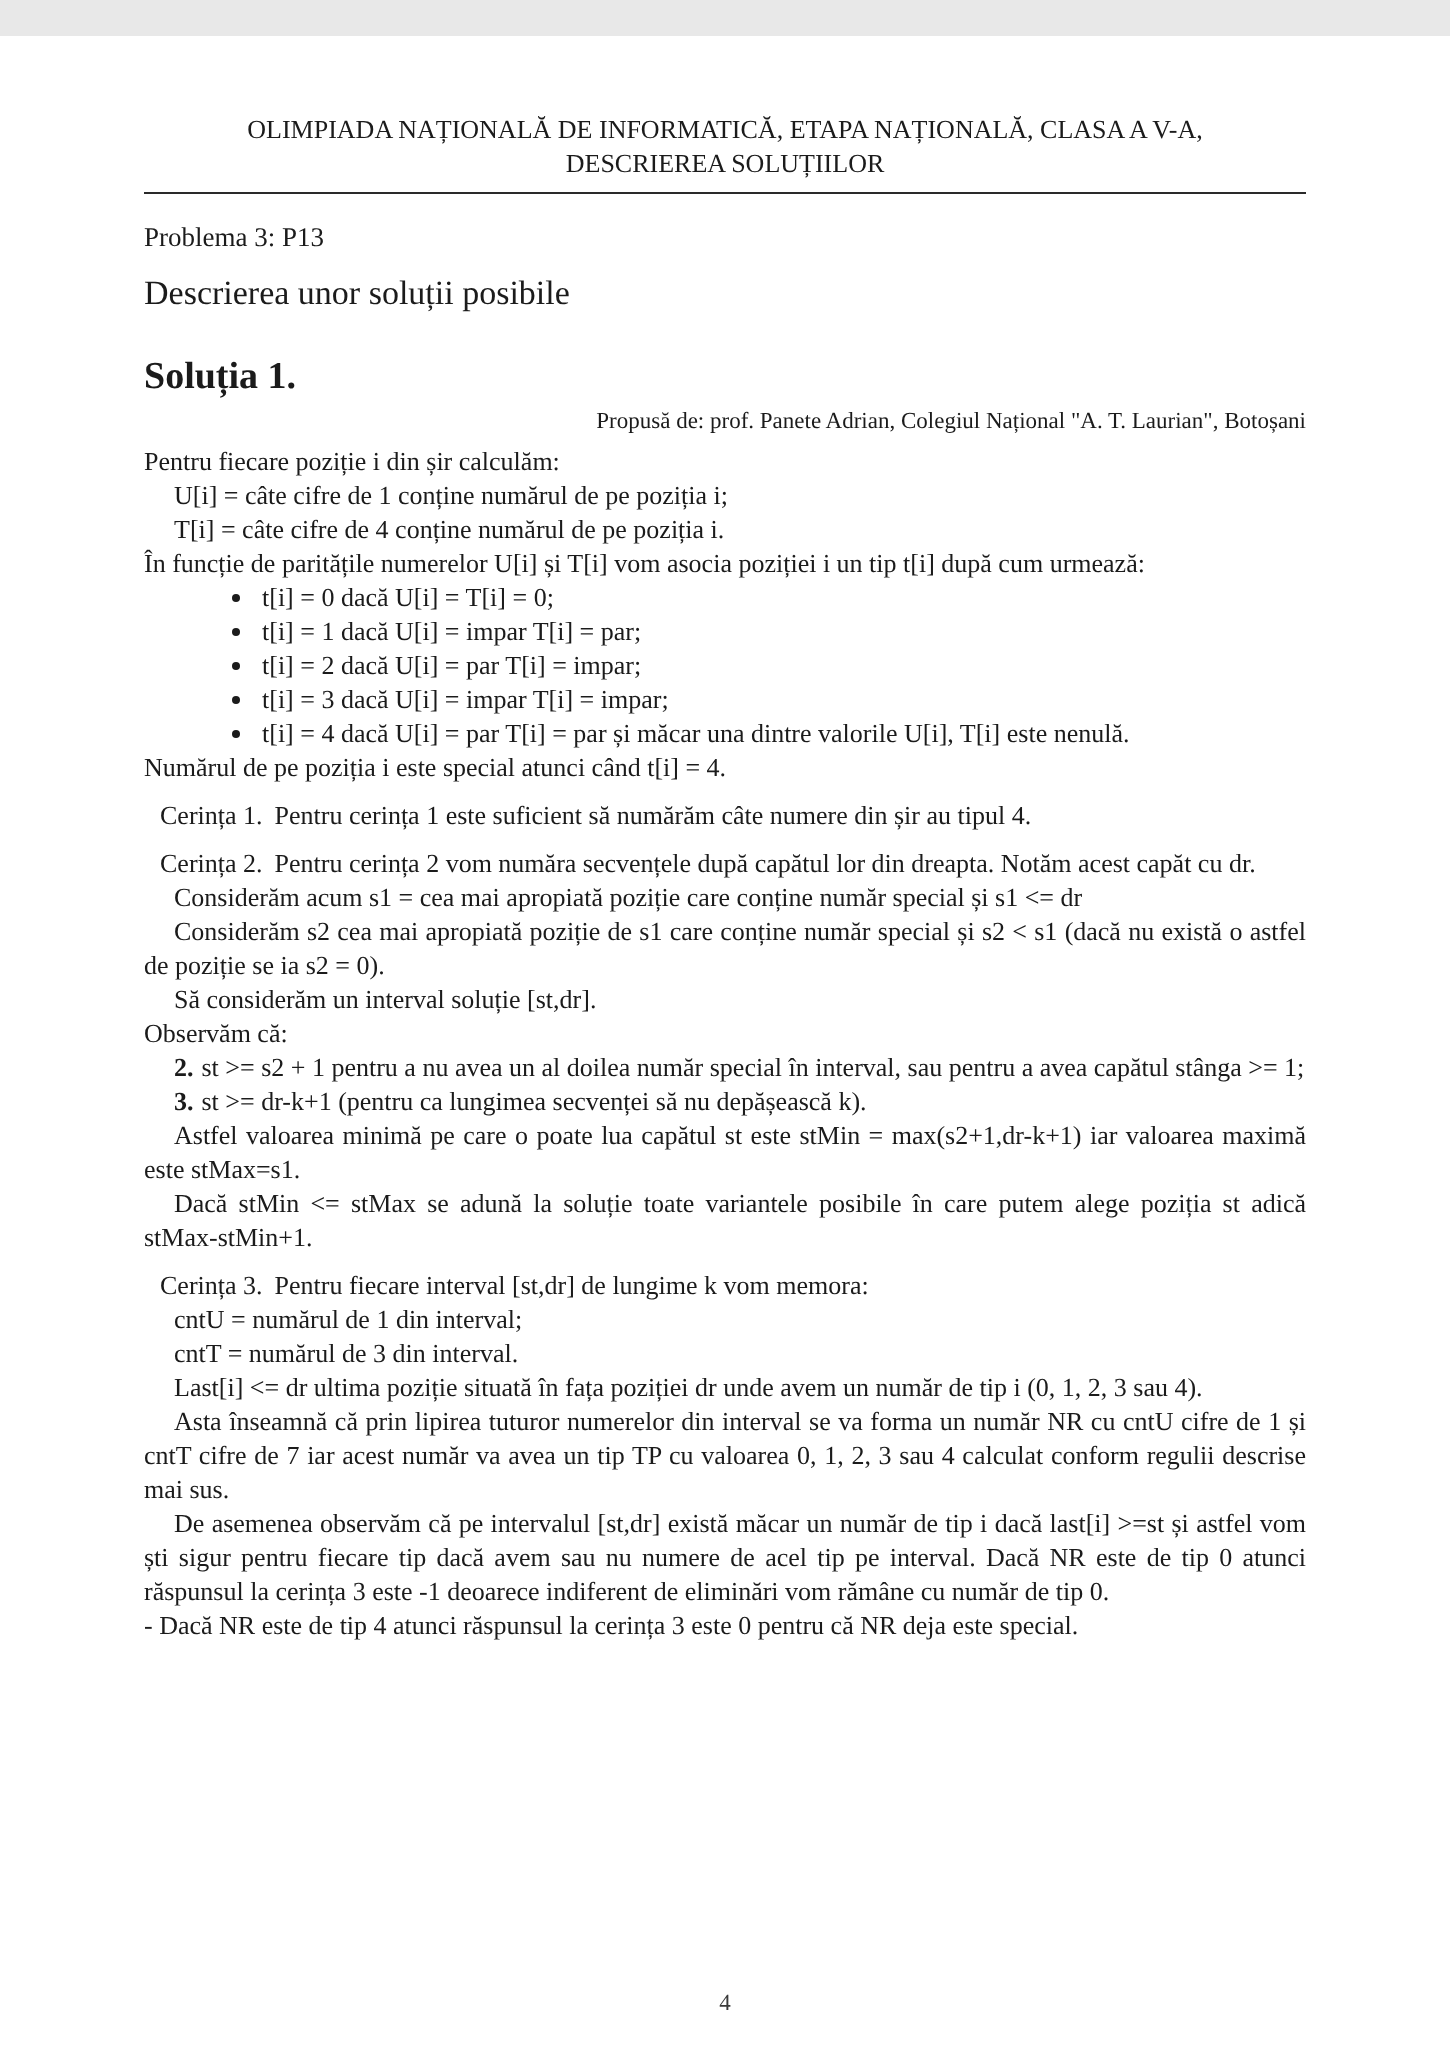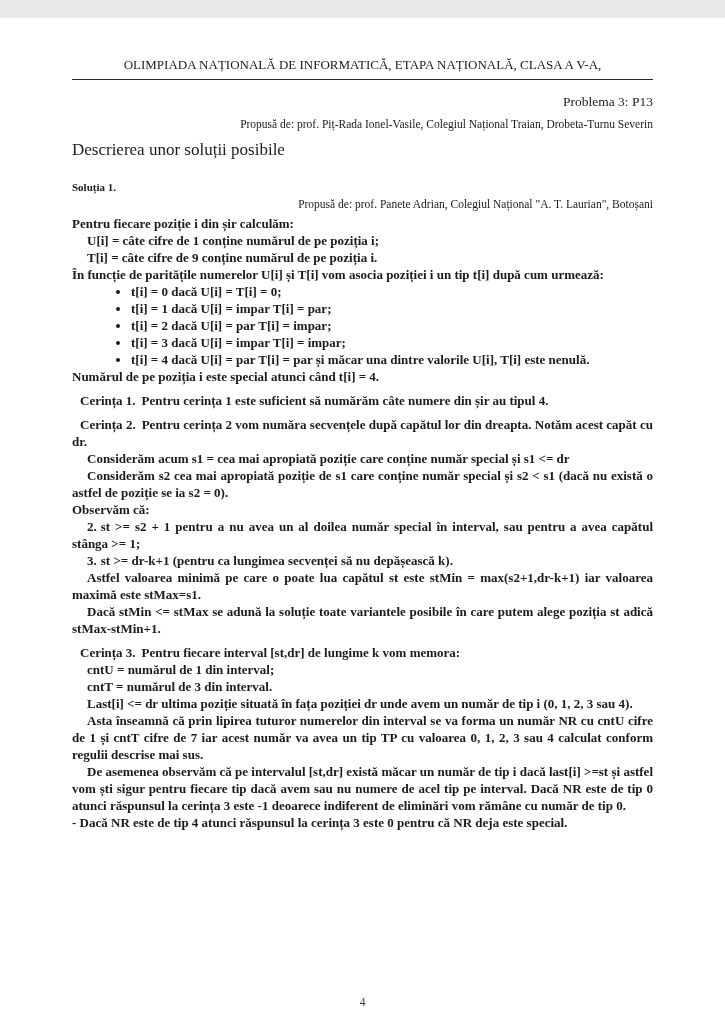--- a/index.html
+++ b/index.html
@@ -21,43 +21,43 @@
   }
   
   .running-head {
     text-align: center;
     font-size: 13px;
     line-height: 17px;
     border-bottom: 1px solid #2a2a2a;
     padding-bottom: 6px;
   }
   .problem-title {
-    text-align: right;
+    text-align: left;
     font-size: 13.5px;
     margin-top: 14px;
   }
   .proposed-by {
     text-align: right;
     font-size: 11.5px;
     margin-top: 8px;
   }
   .section-title {
     font-size: 17px;
     font-weight: normal;
     margin: 10px 0 0 0;
   }
   .solution-heading {
-    font-size: 11px;
+    font-size: 19px;
     font-weight: bold;
     margin: 21px 0 0 0;
   }
   .proposed-by.sol { margin-top: 5px; font-family: Liberation Serif, serif; }
 
   
-  .body-text { margin-top: 5px; font-size: 13px; line-height: 17px; font-weight: bold; }
+  .body-text { margin-top: 5px; font-size: 13px; line-height: 17px; }
   .body-text p { margin: 0; text-align: justify; }
   p.ind  { text-indent: 15px; }
   p.cer  { text-indent: 8px; margin-top: 7px !important; }
   .cer-label { margin-right: 6px; }
   .obs-num { margin-right: 4px; }
   ul.type-list {
     margin: 0 0 0 0;
     padding-left: 59px;
     list-style: disc outside;
   }
@@ -75,37 +75,37 @@
   }
 </style>
 </head>
 <body>
 
 <div class="page">
   <div class="content">
 
     <div class="running-head">
       <div>OLIMPIADA NAȚIONALĂ DE INFORMATICĂ, ETAPA NAȚIONALĂ, CLASA A V-A,</div>
+      <div>DESCRIEREA SOLUȚIILOR</div>
     </div>
 
     <div class="problem-title">Problema 3: P13</div>
 
-    <div class="proposed-by">Propusă de: prof. Piț-Rada Ionel-Vasile, Colegiul Național Traian, Drobeta-Turnu Severin</div>
 
     <h1 class="section-title">Descrierea unor soluții posibile</h1>
 
     <h2 class="solution-heading">Soluția 1.</h2>
 
     <div class="proposed-by sol">Propusă de: prof. Panete Adrian, Colegiul Național "A. T. Laurian", Botoșani</div>
 
     <div class="body-text">
 
       <p>Pentru fiecare poziție i din șir calculăm:</p>
       <p class="ind">U[i] = câte cifre de 1 conține numărul de pe poziția i;</p>
-      <p class="ind">T[i] = câte cifre de 9 conține numărul de pe poziția i.</p>
+      <p class="ind">T[i] = câte cifre de 4 conține numărul de pe poziția i.</p>
       <p>În funcție de paritățile numerelor U[i] și T[i] vom asocia poziției i un tip t[i] după cum urmează:</p>
 
       <ul class="type-list">
         <li>t[i] = 0 dacă U[i] = T[i] = 0;</li>
         <li>t[i] = 1 dacă U[i] = impar T[i] = par;</li>
         <li>t[i] = 2 dacă U[i] = par T[i] = impar;</li>
         <li>t[i] = 3 dacă U[i] = impar T[i] = impar;</li>
         <li>t[i] = 4 dacă U[i] = par T[i] = par și măcar una dintre valorile U[i], T[i] este nenulă.</li>
       </ul>
 
@@ -113,20 +113,21 @@
 
       <p class="cer">
         <span class="cer-label">Cerința 1.</span><span>Pentru cerința 1 este suficient să numărăm câte numere din șir au tipul 4.</span>
       </p>
 
       <p class="cer">
         <span class="cer-label">Cerința 2.</span><span>Pentru cerința 2 vom număra secvențele după capătul lor din dreapta. Notăm acest capăt cu dr.</span>
       </p>
       <p class="ind">Considerăm acum s1 = cea mai apropiată poziție care conține număr special și s1 &lt;= dr</p>
       <p class="ind">Considerăm s2 cea mai apropiată poziție de s1 care conține număr special și s2 &lt; s1 (dacă nu există o astfel de poziție se ia s2 = 0).</p>
+      <p class="ind">Să considerăm un interval soluție [st,dr].</p>
       <p>Observăm că:</p>
 
       <p class="ind">
         <b class="obs-num">2.</b><span>st &gt;= s2 + 1 pentru a nu avea un al doilea număr special în interval, sau pentru a avea capătul stânga &gt;= 1;</span>
       </p>
       <p class="ind">
         <b class="obs-num">3.</b><span>st &gt;= dr-k+1 (pentru ca lungimea secvenței să nu depășească k).</span>
       </p>
 
       <p class="ind">Astfel valoarea minimă pe care o poate lua capătul st este stMin = max(s2+1,dr-k+1) iar valoarea maximă este stMax=s1.</p>

